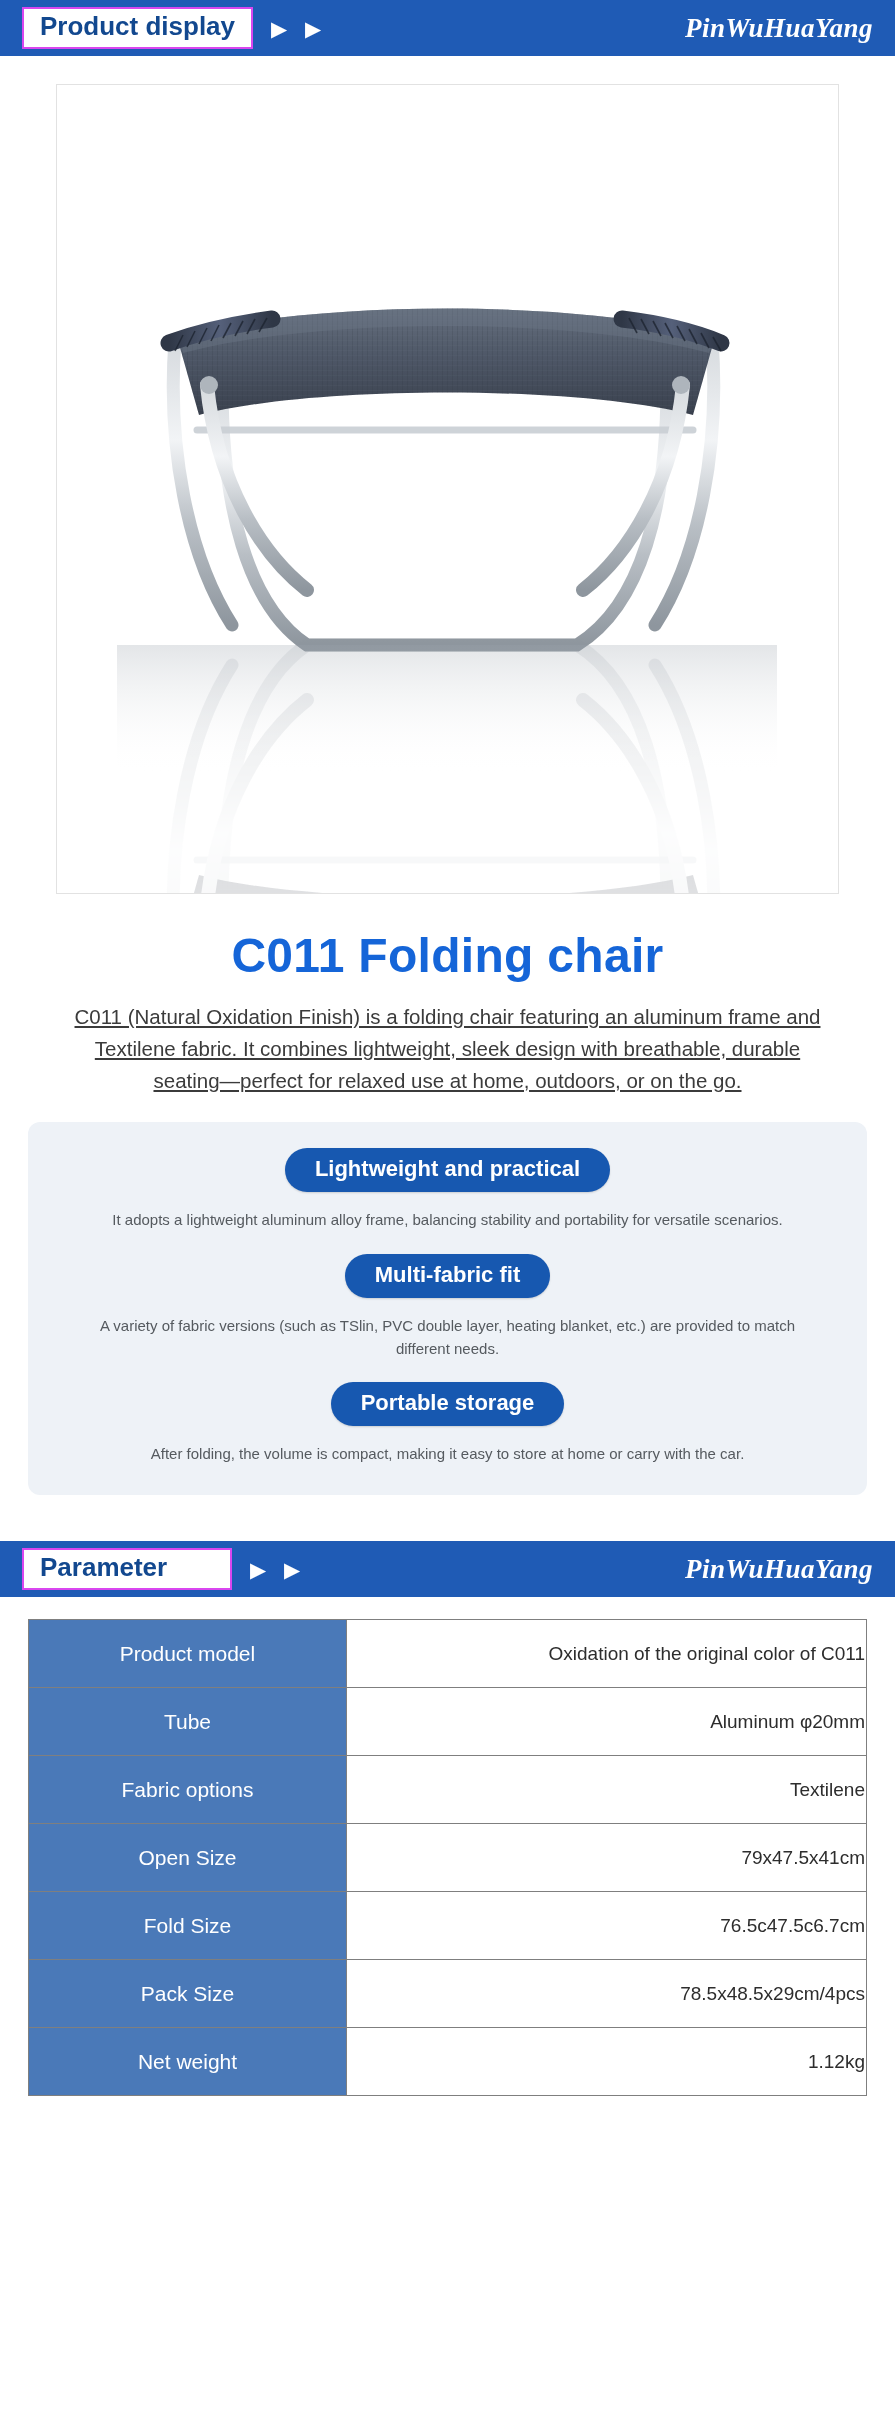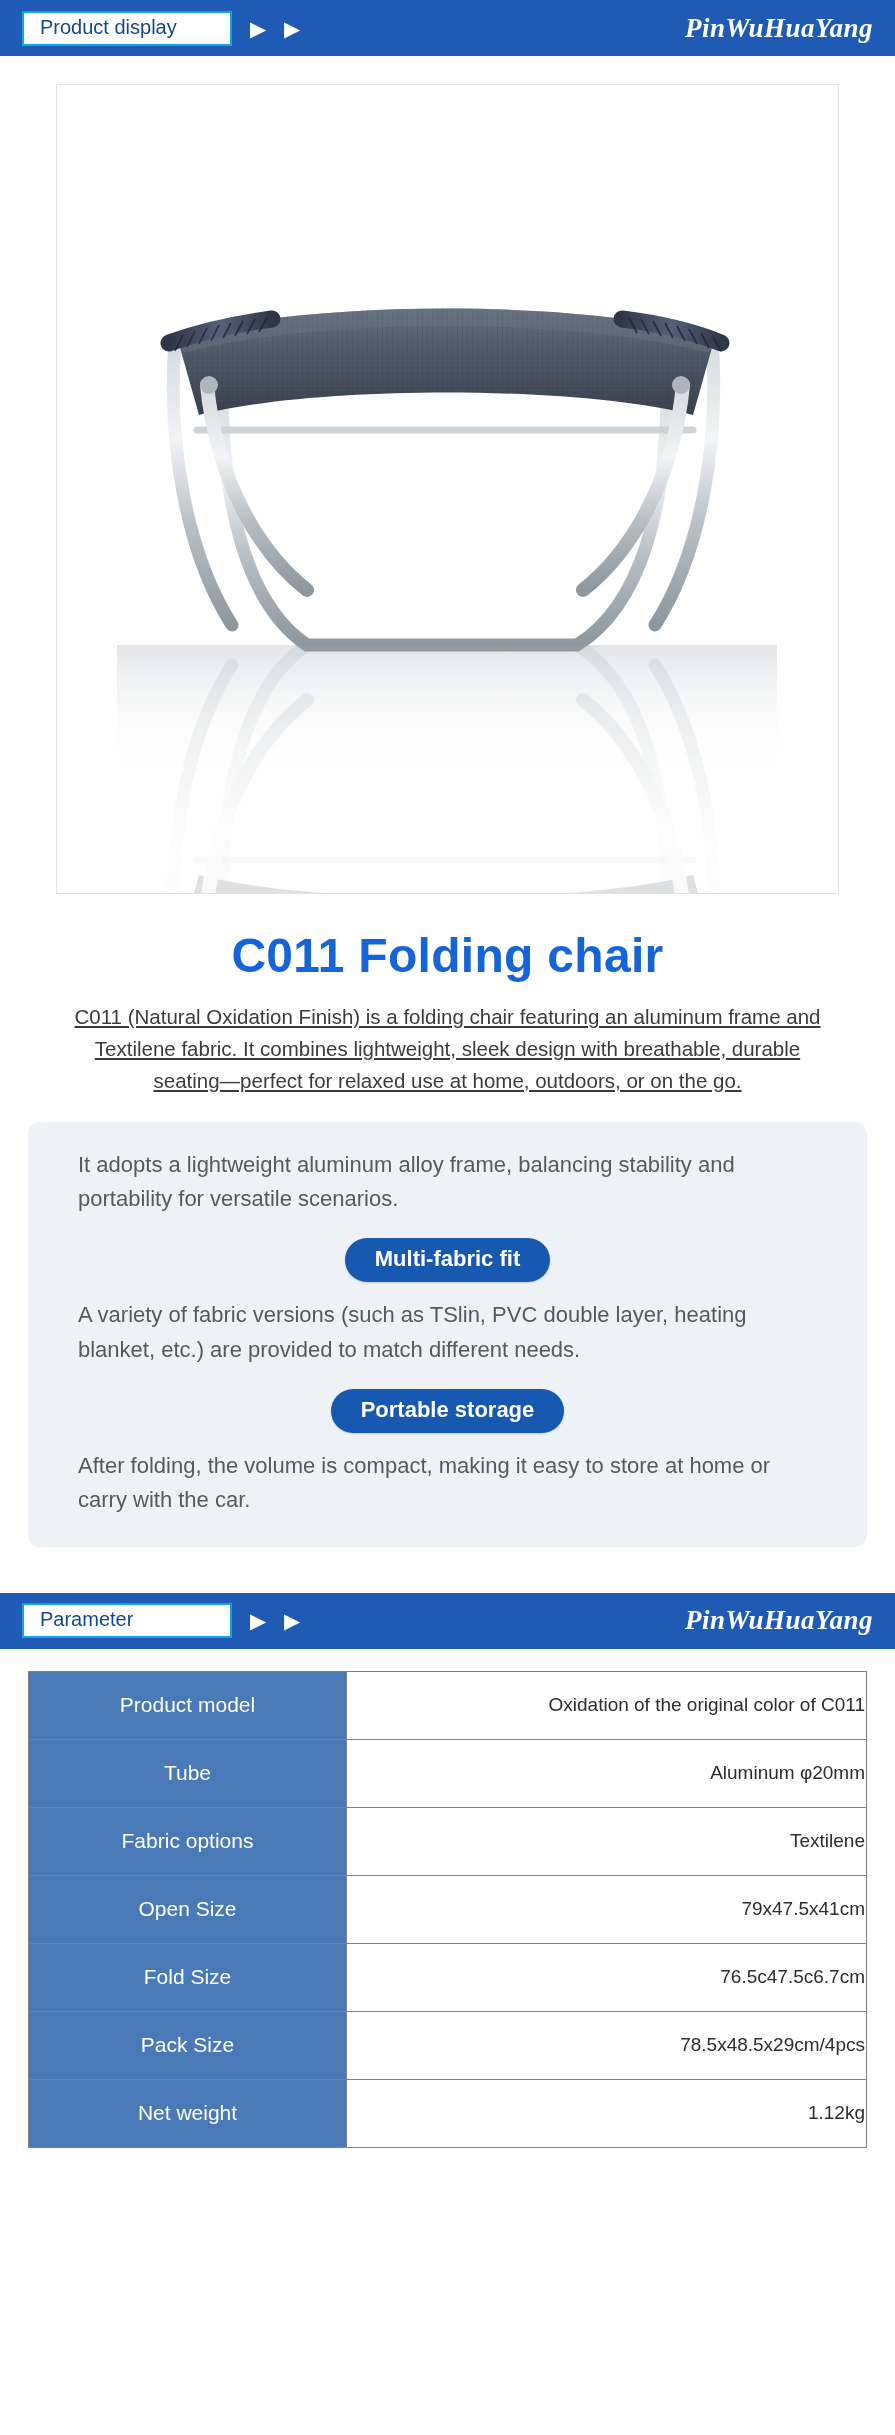--- a/index.html
+++ b/index.html
@@ -24,24 +24,24 @@
   .section-bar {
     background: #1f5bb5;
     height: 56px;
     display: flex;
     align-items: center;
     padding: 0 22px;
     position: relative;
   }
   .section-bar .label-box {
     background: #ffffff;
-    border: 2px solid #0ea5e9;
+    border: 2px solid #d946ef;
     color: #12488f;
-    font-size: 20px;
-    font-weight: normal;
+    font-size: 26px;
+    font-weight: bold;
     padding: 3px 16px 5px 16px;
     min-width: 210px;
     line-height: 1.15;
   }
   .section-bar .arrows {
     color: #ffffff;
     font-size: 21px;
     letter-spacing: 6px;
     margin-left: 18px;
     line-height: 1;
@@ -103,21 +103,22 @@
     color: #ffffff;
     border-radius: 22px;
     font-size: 22px;
     font-weight: bold;
     text-align: center;
     padding: 8px 30px 10px 30px;
     width: fit-content;
     box-shadow: 0 1px 2px rgba(0,0,0,0.15);
   }
   .feature-text {
-    font-size: 22px;
+    text-align: center;
+    font-size: 15px;
     line-height: 1.55;
     color: #555a5f;
     margin: 0 0 22px 0;
     padding: 0 24px;
   }
   .feature-block:last-child .feature-text { margin-bottom: 0; }
 
   
   .gap { height: 46px; background: #ffffff; }
 
@@ -239,20 +240,21 @@
       <rect x="60" y="560" width="660" height="130" fill="url(#refl)" opacity="0.5"></rect>
     </svg>
   </div>
 
   <div class="product-title">C011 Folding chair</div>
   <div class="product-desc">C011 (Natural Oxidation Finish) is a folding chair featuring an aluminum frame and Textilene fabric. It combines lightweight, sleek design with breathable, durable seating—perfect for relaxed use at home, outdoors, or on the go.</div>
 
   <div class="features">
 
     <div class="feature-block">
+      <div class="pill">Lightweight and practical</div>
       <p class="feature-text">It adopts a lightweight aluminum alloy frame, balancing stability and portability for versatile scenarios.</p>
     </div>
 
     <div class="feature-block">
       <div class="pill">Multi-fabric fit</div>
       <p class="feature-text">A variety of fabric versions (such as TSlin, PVC double layer, heating blanket, etc.) are provided to match different needs.</p>
     </div>
 
     <div class="feature-block">
       <div class="pill">Portable storage</div>

